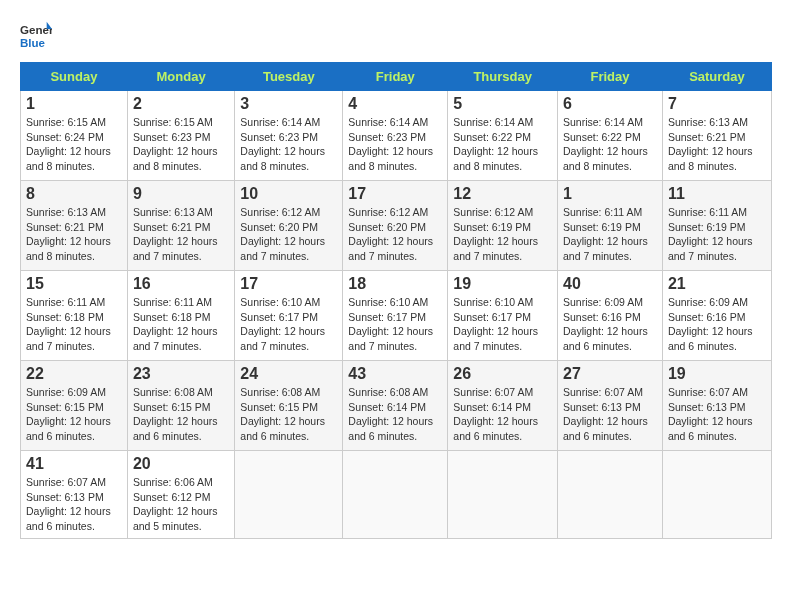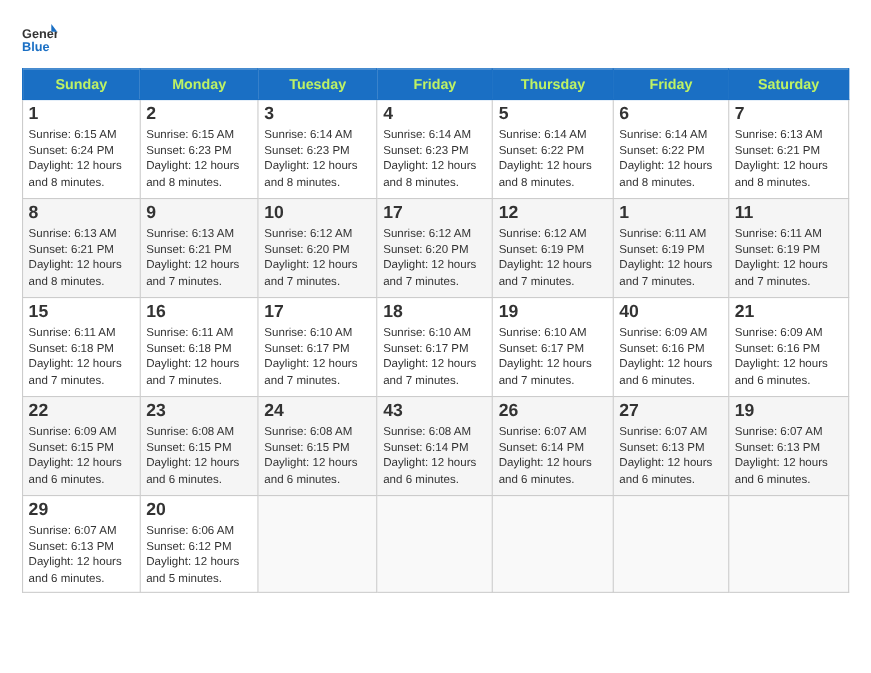--- a/index.html
+++ b/index.html
@@ -230,21 +230,21 @@
           <span class="day-number">27</span>
           <div class="day-info">Sunrise: 6:07 AM<br>Sunset: 6:13 PM<br>Daylight: 12 hours<br>and 6 minutes.</div>
         </td>
         <td>
           <span class="day-number">19</span>
           <div class="day-info">Sunrise: 6:07 AM<br>Sunset: 6:13 PM<br>Daylight: 12 hours<br>and 6 minutes.</div>
         </td>
       </tr>
       <tr>
         <td>
-          <span class="day-number">29</span>
+          <span class="day-number">41</span>
           <div class="day-info">Sunrise: 6:07 AM<br>Sunset: 6:13 PM<br>Daylight: 12 hours<br>and 6 minutes.</div>
         </td>
         <td>
           <span class="day-number">20</span>
           <div class="day-info">Sunrise: 6:06 AM<br>Sunset: 6:12 PM<br>Daylight: 12 hours<br>and 5 minutes.</div>
         </td>
         <td class="empty-cell"></td>
         <td class="empty-cell"></td>
         <td class="empty-cell"></td>
         <td class="empty-cell"></td>

